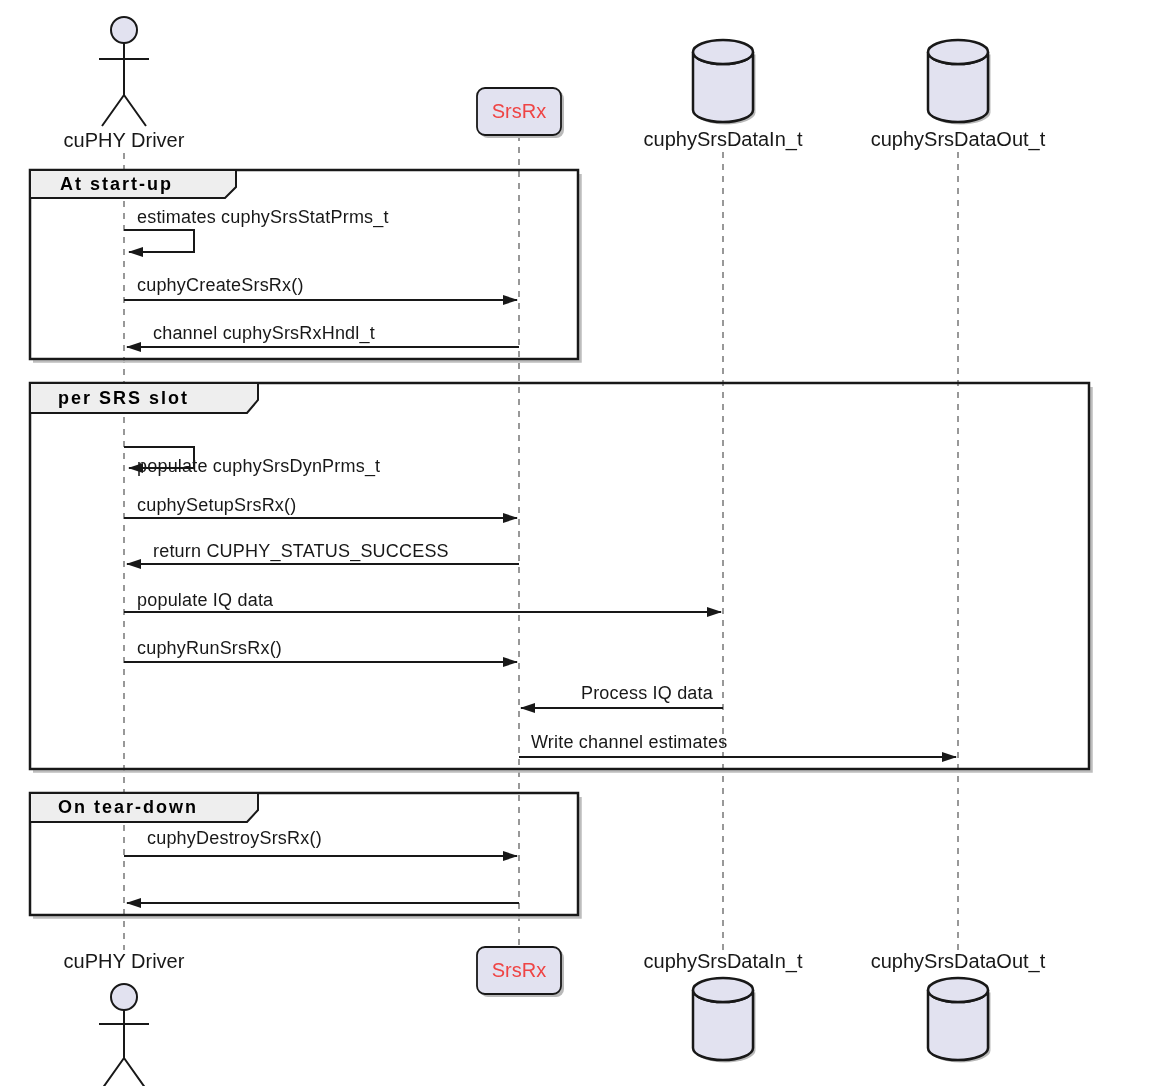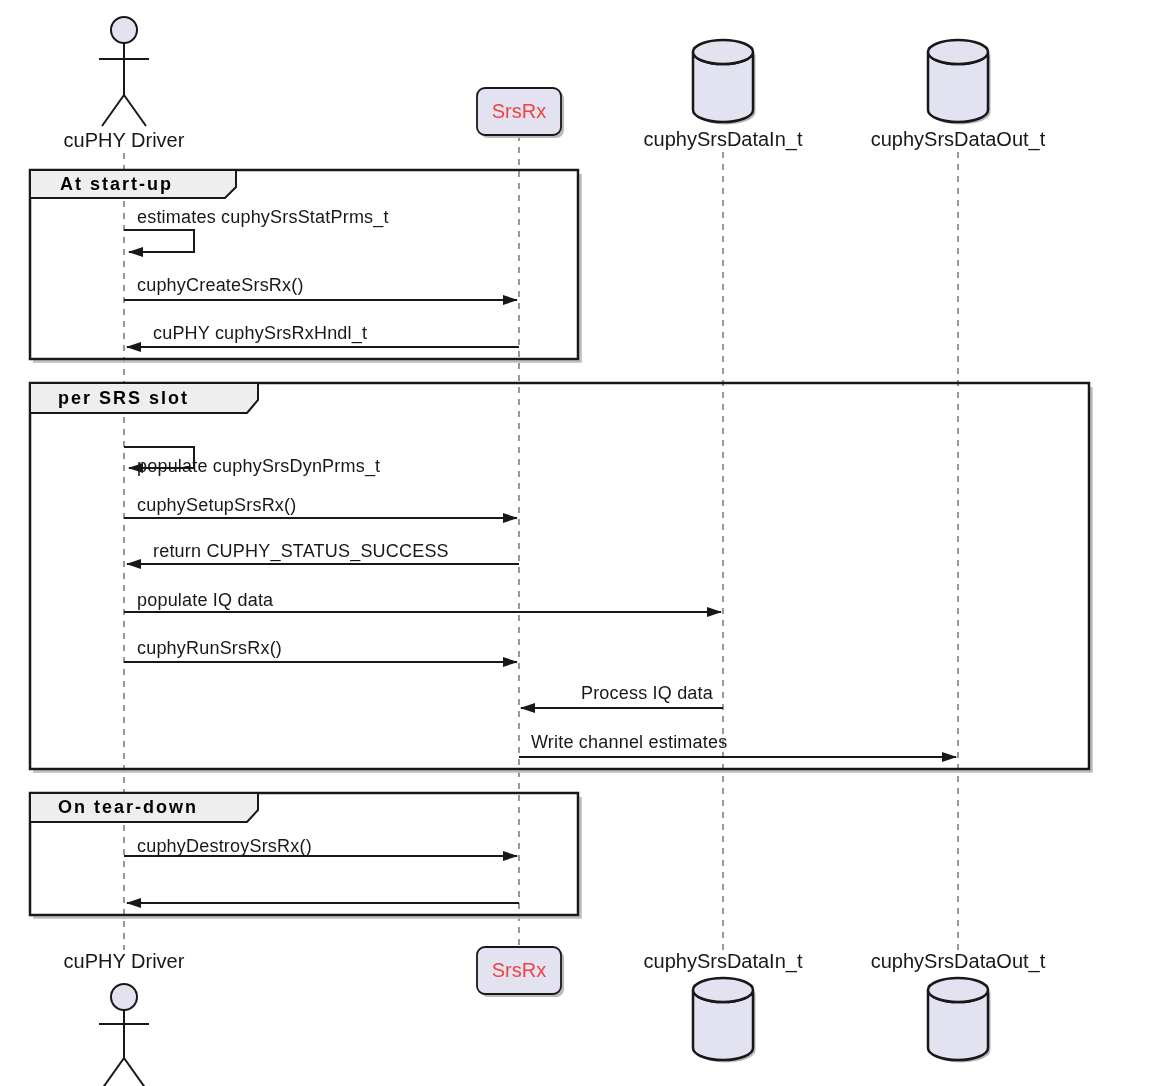--- a/index.html
+++ b/index.html
@@ -115,30 +115,30 @@
   <div class="pbox" style="left:477px;top:88px;width:84px;height:47px;">SrsRx</div>
   <div class="txt plabel" style="left:723px;top:128px;">cuphySrsDataIn_t</div>
   <div class="txt plabel" style="left:958px;top:128px;">cuphySrsDataOut_t</div>
 
   <div class="txt ftitle" style="left:52px;top:170px;height:28px;line-height:28px;margin-left:8px;">At start-up</div>
   <div class="txt ftitle" style="left:58px;top:383px;height:16px;line-height:30px;">per SRS slot</div>
   <div class="txt ftitle" style="left:58px;top:793px;height:46px;line-height:29px;">On tear-down</div>
 
   <div class="txt msg" style="left:137px;top:207px;">estimates cuphySrsStatPrms_t</div>
   <div class="txt msg" style="left:137px;top:275px;">cuphyCreateSrsRx()</div>
-  <div class="txt msg" style="left:153px;top:323px;">cuPHY cuphySrsRxHndl_t</div>
+  <div class="txt msg" style="left:153px;top:323px;">channel cuphySrsRxHndl_t</div>
 
   <div class="txt msg" style="left:137px;top:423px;margin-top:33px;">populate cuphySrsDynPrms_t</div>
   <div class="txt msg" style="left:137px;top:495px;">cuphySetupSrsRx()</div>
   <div class="txt msg" style="left:153px;top:541px;">return CUPHY_STATUS_SUCCESS</div>
   <div class="txt msg" style="left:137px;top:590px;">populate IQ data</div>
   <div class="txt msg" style="left:137px;top:638px;">cuphyRunSrsRx()</div>
   <div class="txt msg right" style="right:458px;top:683px;">Process IQ data</div>
   <div class="txt msg" style="left:531px;top:732px;">Write channel estimates</div>
 
-  <div class="txt msg" style="left:137px;top:828px;margin-top:8px;">cuphyDestroySrsRx()</div>
+  <div class="txt msg" style="left:147px;top:828px;">cuphyDestroySrsRx()</div>
 
   <div class="txt plabel" style="left:124px;top:950px;">cuPHY Driver</div>
   <div class="pbox" style="left:477px;top:947px;width:84px;height:47px;">SrsRx</div>
   <div class="txt plabel" style="left:723px;top:950px;">cuphySrsDataIn_t</div>
   <div class="txt plabel" style="left:958px;top:950px;">cuphySrsDataOut_t</div>
 
 </div>
 
 </body></html>

